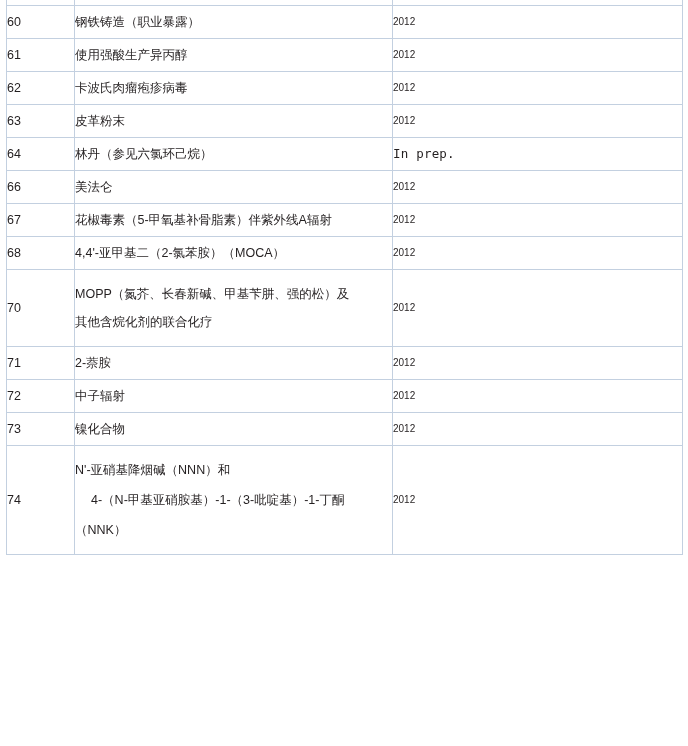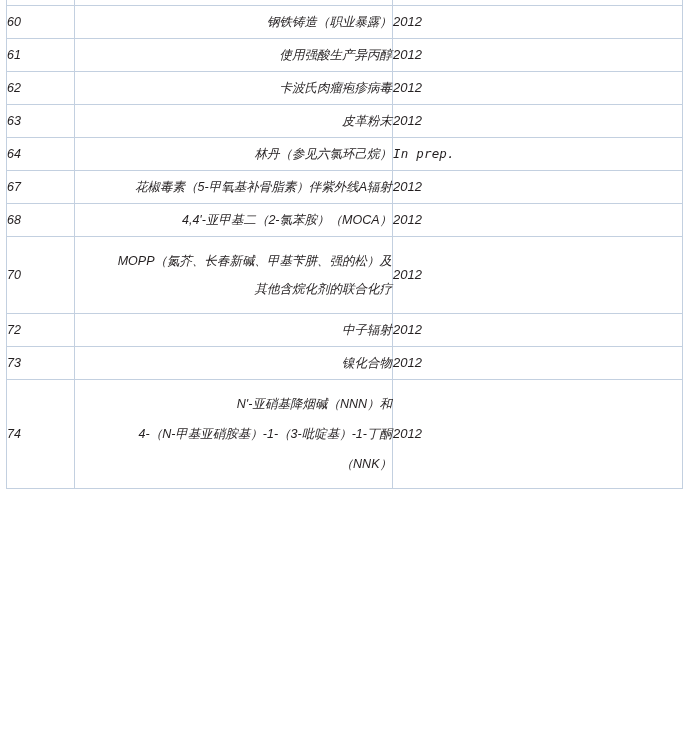--- a/index.html
+++ b/index.html
@@ -29,51 +29,49 @@
   table.carc-table col.c-agent { width: 318px; }
   table.carc-table col.c-year { width: 290px; }
 
   table.carc-table td {
     border: 1px solid #c3d0e0;
     vertical-align: middle;
     font-size: 12.5px;
     line-height: 20px;
     color: #231f20;
     padding: 6px 0;
-    font-style: italic;
   }
   td.num {
     text-align: left;
     padding-left: 13px;
     font-family: "Liberation Sans", sans-serif;
   }
   td.agent {
     padding-left: 14px;
     padding-right: 8px;
   }
   td.year {
     padding-left: 14px;
     font-family: "DejaVu Sans Mono", monospace;
     font-size: 11.5px;
     letter-spacing: 0.2px;
   }
   td.year.plain {
     font-family: "Liberation Sans", sans-serif;
-    font-size: 13px;
+    font-size: 10px;
     letter-spacing: 0;
   }
   
   tr.top-partial td {
     height: 5px;
     padding: 0;
     border-top: none;
   }
   .agent-line {
     display: block;
-    text-align: right;
   }
   .agent-line.indent-1 { padding-left: 16px; }
   .agent-line.indent-2 { padding-left: 0; }
   tr.tall td { padding-top: 10px; padding-bottom: 10px; }
   tr.tall td.agent { line-height: 28px; }
   tr.xtall td.agent { line-height: 30px; }
   tr.xtall td { padding-top: 9px; padding-bottom: 9px; }
 </style>
 </head>
 <body>
@@ -126,20 +124,27 @@
 
       <tr>
         <td class="num">64</td>
         <td class="agent">
           <span class="agent-line">林丹（参见六氯环己烷）</span>
         </td>
         <td class="year">In prep.</td>
       </tr>
 
 
+      <tr>
+        <td class="num">66</td>
+        <td class="agent">
+          <span class="agent-line">美法仑</span>
+        </td>
+        <td class="year plain">2012</td>
+      </tr>
 
       <tr>
         <td class="num">67</td>
         <td class="agent">
           <span class="agent-line">花椒毒素（5-甲氧基补骨脂素）伴紫外线A辐射</span>
         </td>
         <td class="year plain">2012</td>
       </tr>
 
       <tr>
@@ -153,20 +158,27 @@
 
       <tr class="tall">
         <td class="num">70</td>
         <td class="agent">
           <span class="agent-line">MOPP（氮芥、长春新碱、甲基苄肼、强的松）及</span>
           <span class="agent-line">其他含烷化剂的联合化疗</span>
         </td>
         <td class="year plain">2012</td>
       </tr>
 
+      <tr>
+        <td class="num">71</td>
+        <td class="agent">
+          <span class="agent-line">2-萘胺</span>
+        </td>
+        <td class="year plain">2012</td>
+      </tr>
 
       <tr>
         <td class="num">72</td>
         <td class="agent">
           <span class="agent-line">中子辐射</span>
         </td>
         <td class="year plain">2012</td>
       </tr>
 
       <tr>

